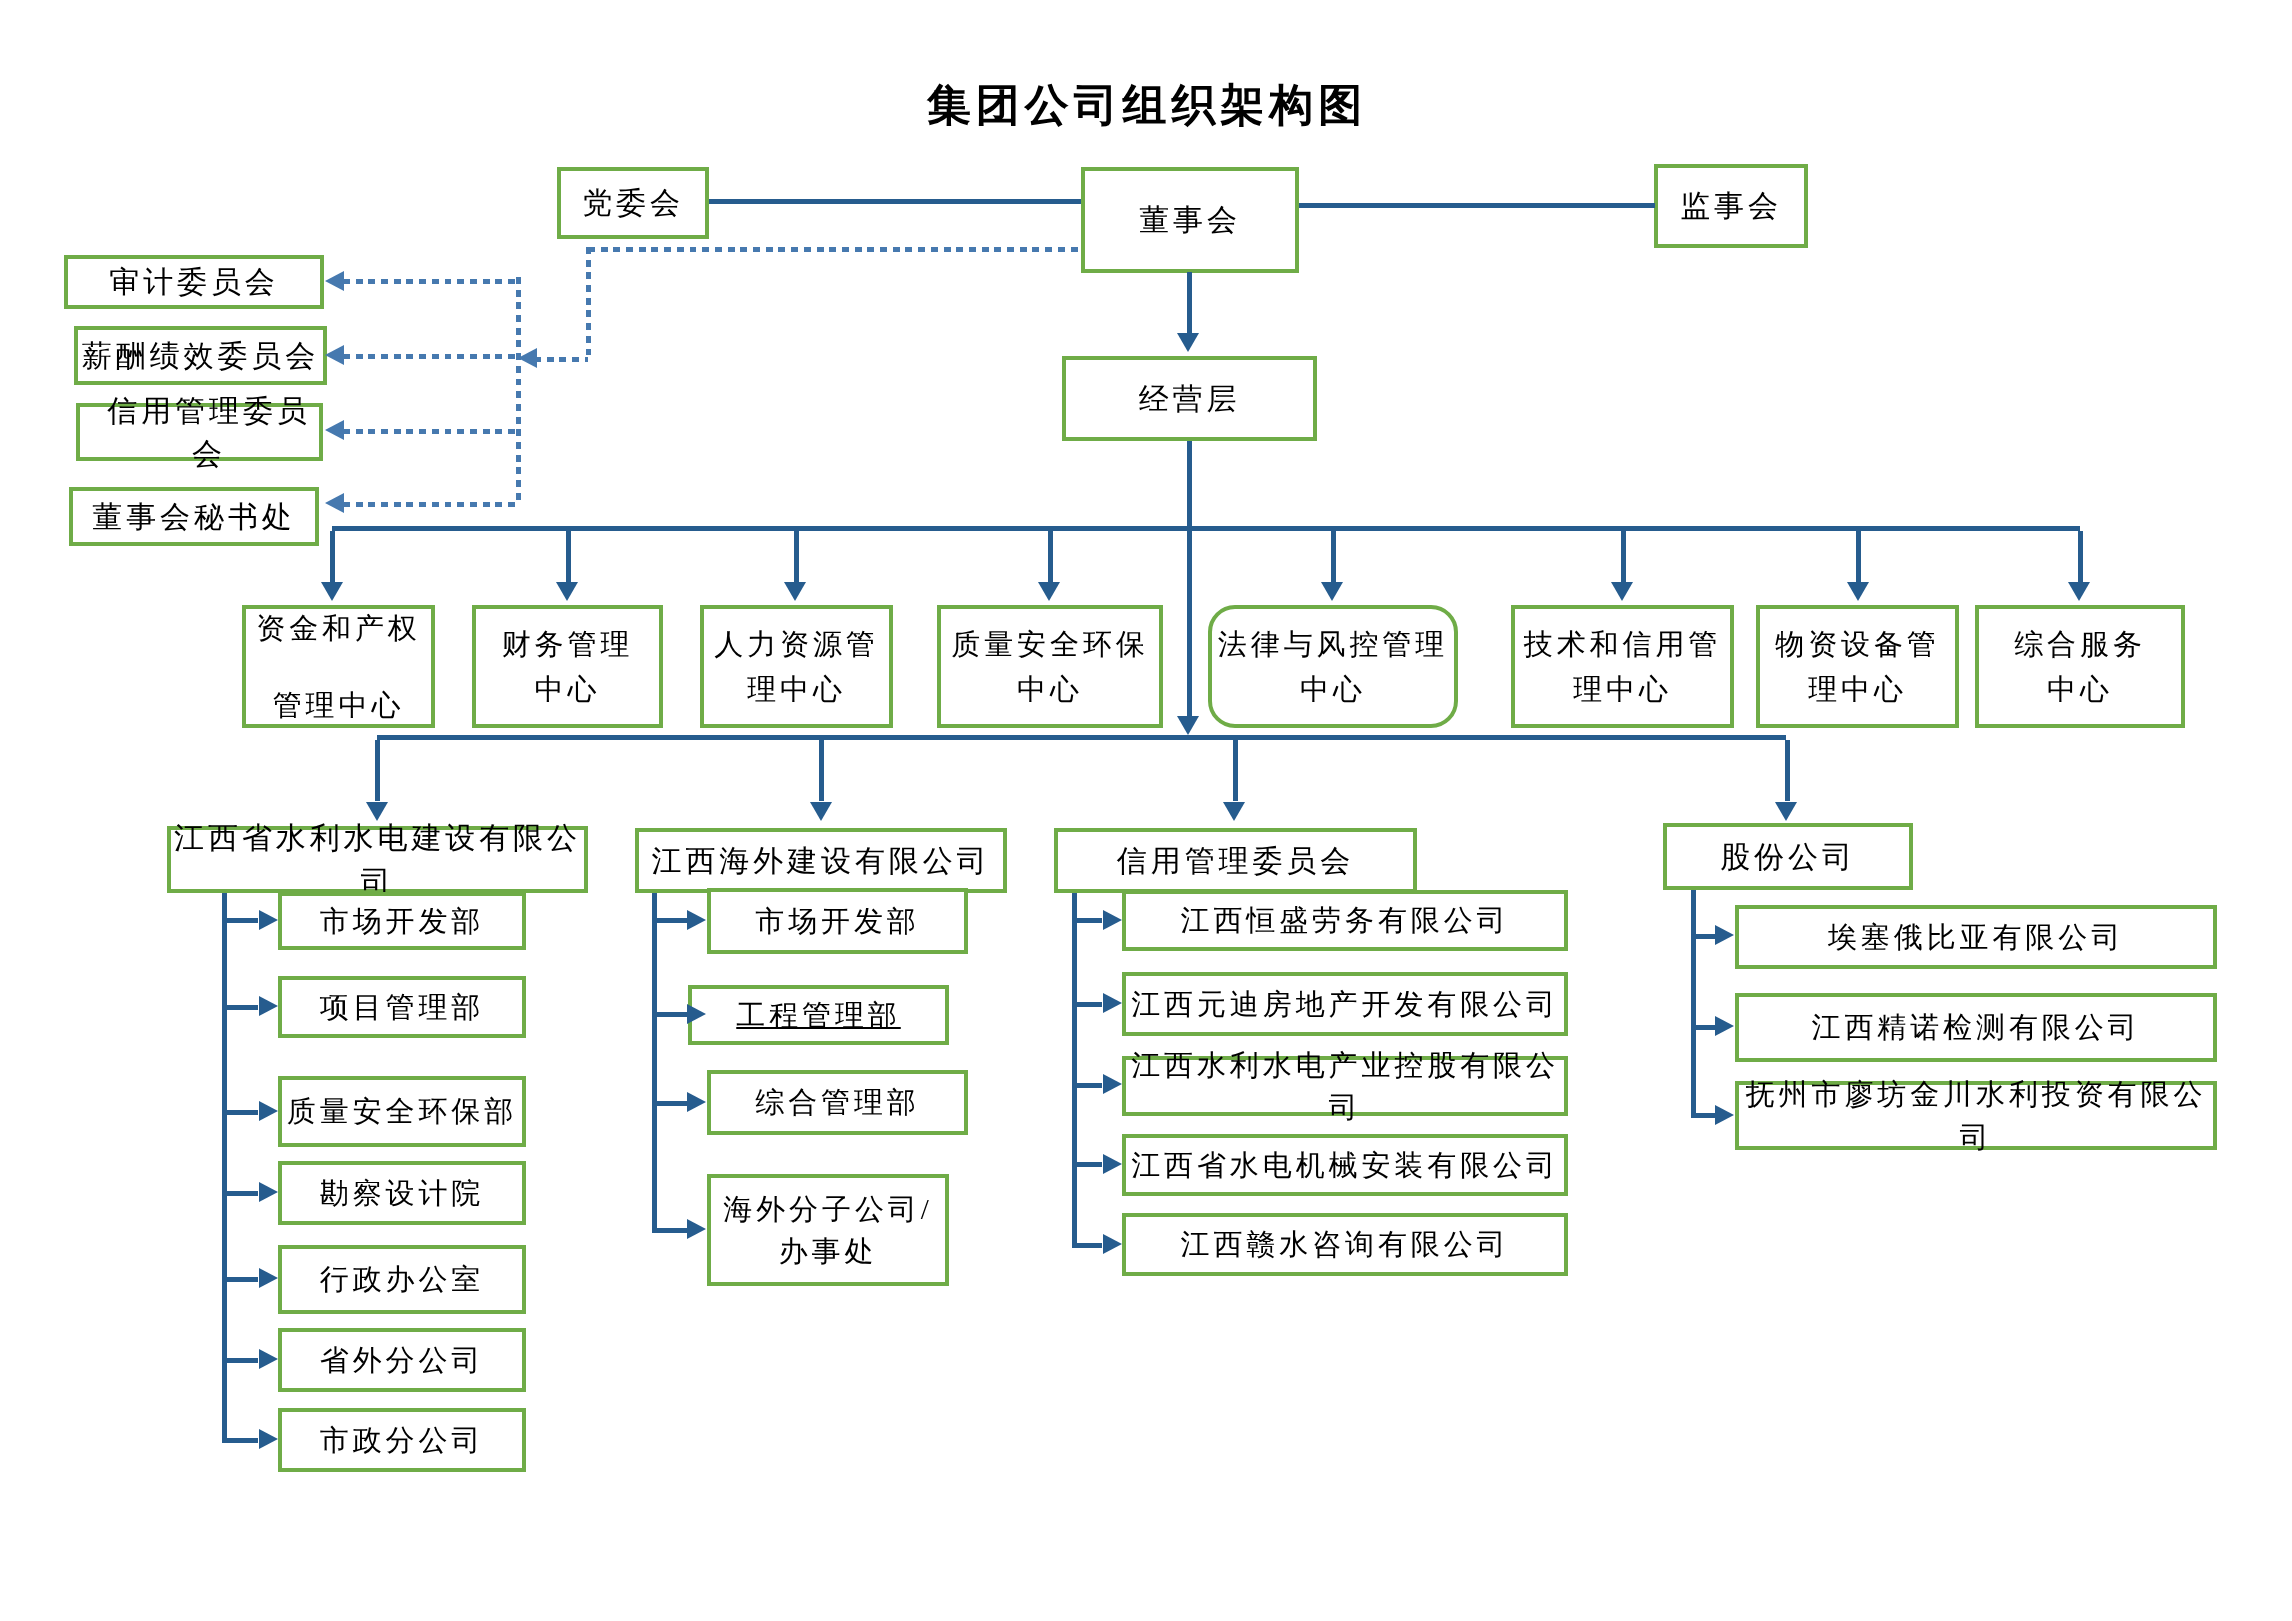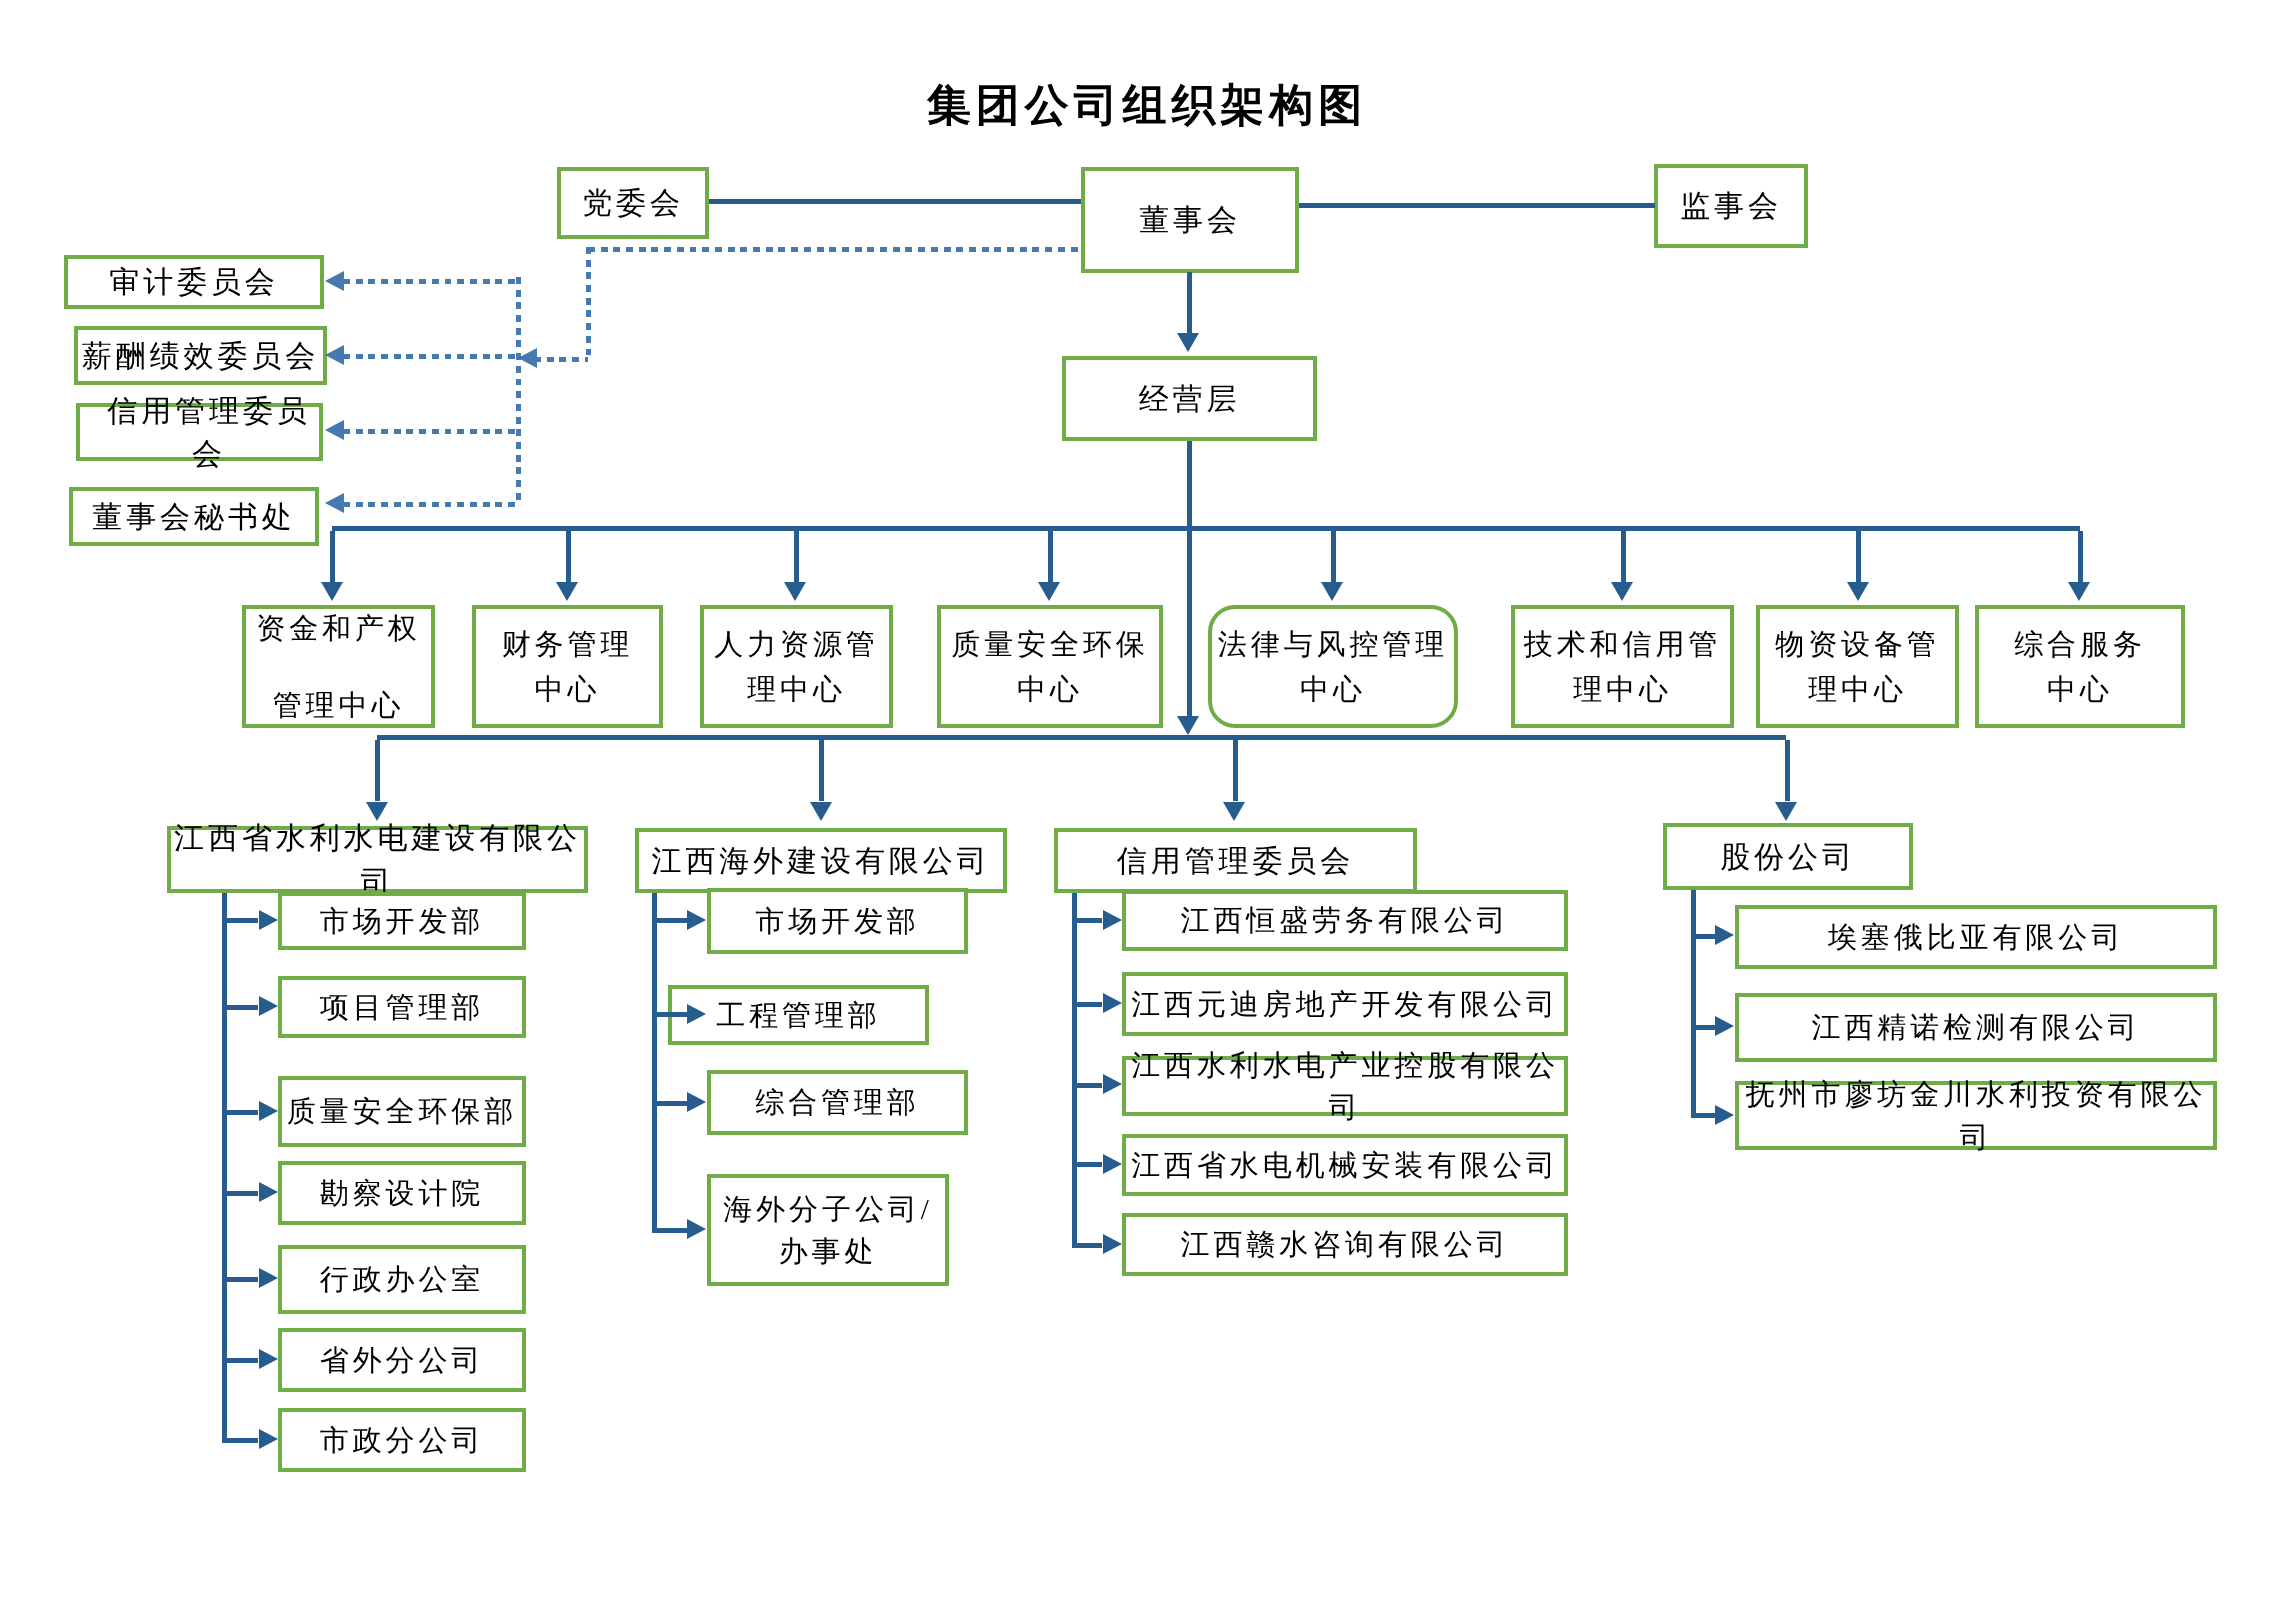--- a/index.html
+++ b/index.html
@@ -83,21 +83,21 @@
 
   <div class="box small" style="left:278px;top:892px;width:248px;height:58px;">市场开发部</div>
   <div class="box small" style="left:278px;top:976px;width:248px;height:62px;">项目管理部</div>
   <div class="box small" style="left:278px;top:1076px;width:248px;height:71px;">质量安全环保部</div>
   <div class="box small" style="left:278px;top:1161px;width:248px;height:64px;">勘察设计院</div>
   <div class="box small" style="left:278px;top:1245px;width:248px;height:69px;">行政办公室</div>
   <div class="box small" style="left:278px;top:1328px;width:248px;height:64px;">省外分公司</div>
   <div class="box small" style="left:278px;top:1408px;width:248px;height:64px;">市政分公司</div>
 
   <div class="box small" style="left:707px;top:888px;width:261px;height:66px;">市场开发部</div>
-  <div class="box small" style="left:668px;top:985px;width:261px;height:60px;">工程管理部</div>
+  <div class="box small" style="left:688px;top:985px;width:261px;height:60px;text-decoration:underline;">工程管理部</div>
   <div class="box small" style="left:707px;top:1070px;width:261px;height:65px;">综合管理部</div>
   <div class="box small" style="left:707px;top:1174px;width:242px;height:112px;">海外分子公司/
 办事处</div>
 
   <div class="box small" style="left:1122px;top:890px;width:446px;height:61px;">江西恒盛劳务有限公司</div>
   <div class="box small" style="left:1122px;top:972px;width:446px;height:64px;">江西元迪房地产开发有限公司</div>
   <div class="box small" style="left:1122px;top:1056px;width:446px;height:60px;">江西水利水电产业控股有限公司</div>
   <div class="box small" style="left:1122px;top:1134px;width:446px;height:62px;">江西省水电机械安装有限公司</div>
   <div class="box small" style="left:1122px;top:1213px;width:446px;height:63px;">江西赣水咨询有限公司</div>
 

